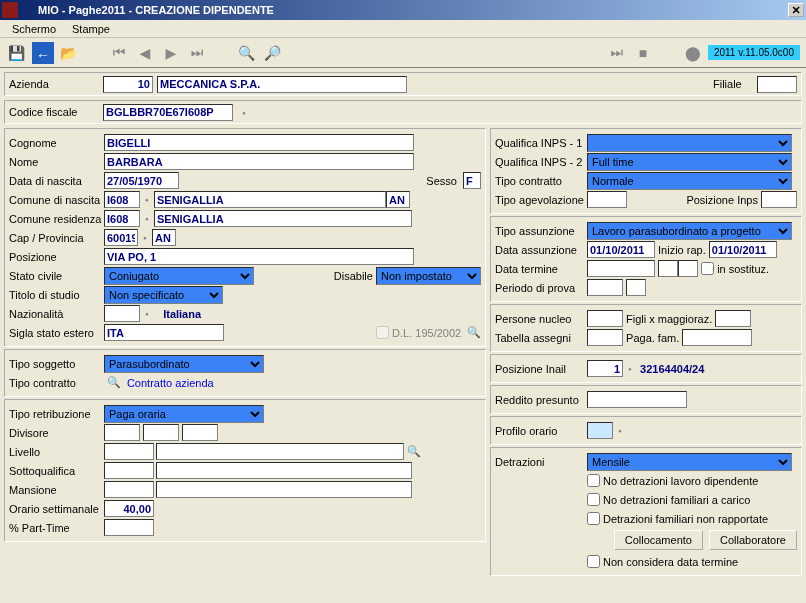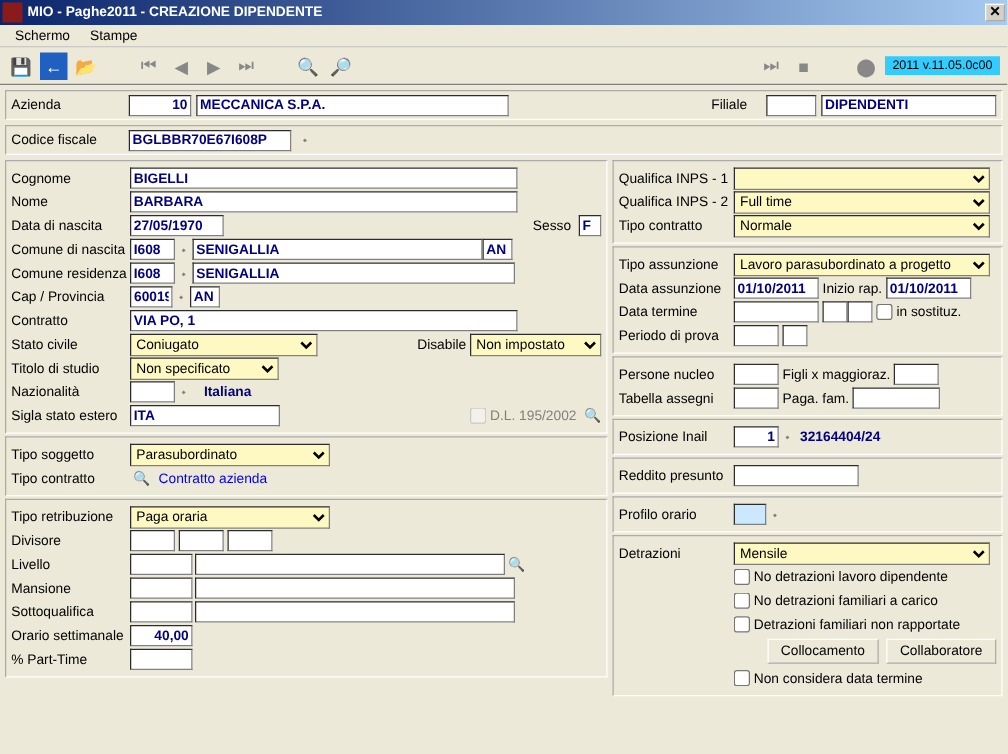--- a/index.html
+++ b/index.html
@@ -1,40 +1,40 @@
 <!DOCTYPE html>
 <html><head>
 <meta charset="utf-8">
 <style>
 * { box-sizing: border-box; margin: 0; padding: 0; font-family: "MS Sans Serif", "Segoe UI", sans-serif; font-size: 11px; }
 body { background: #ECE9D8; width: 806px; height: 603px; overflow: hidden; }
 .titlebar { background: linear-gradient(to right, #0A246A, #A6CAF0); color: white; height: 20px; display: flex; align-items: center; padding: 0 2px; font-weight: bold; }
 .titlebar .icon { width: 16px; height: 16px; background: #8B1A1A; margin-right: 4px; display: inline-block; }
-.titlebar .title { flex: 1; }
+.titlebar .title { flex: 1; margin-left: 16px; }
 .titlebar .close { background: #D4D0C8; color: black; width: 16px; height: 14px; border: 1px outset #fff; text-align: center; line-height: 12px; cursor: pointer; }
 .menubar { background: #ECE9D8; height: 18px; border-bottom: 1px solid #C0C0C0; display: flex; padding: 1px 4px; }
 .menubar span { padding: 2px 8px; cursor: pointer; }
 .toolbar { background: #ECE9D8; height: 30px; border-bottom: 1px solid #808080; display: flex; align-items: center; padding: 0 6px; gap: 4px; }
 .toolbar .tbtn { width: 22px; height: 22px; border: 1px solid transparent; display: flex; align-items: center; justify-content: center; cursor: pointer; font-size: 14px; }
 .toolbar .sep { width: 20px; }
 .toolbar .version { background: #33CCFF; color: #000; padding: 2px 6px; font-size: 10px; }
 .content { padding: 4px; }
 .toprow { border: 1px inset #fff; padding: 2px 4px; margin-bottom: 4px; display: flex; align-items: center; height: 24px; gap: 4px; }
 .fldlabel { color: #000; }
 .panes { display: flex; gap: 4px; }
 .leftcol { flex: 1; display: flex; flex-direction: column; gap: 2px; }
 .rightcol { width: 312px; display: flex; flex-direction: column; gap: 2px; }
 .group { border: 1px inset #fff; padding: 4px; }
 .row { display: flex; align-items: center; height: 19px; margin-bottom: 0px; }
 .lbl { width: 95px; flex-shrink: 0; }
 .lbl-r { width: 92px; flex-shrink: 0; }
 input[type="text"] { border: 1px inset #808080; background: white; height: 17px; padding: 0 2px; font-size: 11px; }
 input[type="text"].bold { font-weight: bold; color: #000080; }
 input[type="text"].num { text-align: right; }
-select { border: 1px inset #808080; background: #fef9c3; height: 18px; font-size: 11px; }
+select { border: 1px inset #808080; background: #3b82f6; height: 18px; font-size: 11px; }
 .cf-icon { width: 14px; display: inline-block; text-align: center; color: #808080; cursor: pointer; }
 .linky { color: #0000EE; cursor: pointer; text-align: center; }
 .checkbox-lbl { display: flex; align-items: center; gap: 3px; }
 button.winbtn { border: 1px outset #fff; background: #ECE9D8; height: 20px; padding: 0 10px; cursor: pointer; font-size: 11px; }
 .searchicon { color: #0066CC; cursor: pointer; }
 .disabled-chk { color: #808080; }
 </style>
 </head>
 <body>
 
@@ -70,21 +70,20 @@
 </div>
 
 <div class="content">
   <div class="toprow">
     <span class="fldlabel" style="width:90px">Azienda</span>
     <input type="text" class="bold num" style="width: 50px;" value="10">
     <input type="text" class="bold" style="width: 250px;" value="MECCANICA S.P.A.">
     <span style="flex:1"></span>
     <span class="fldlabel" style="width:40px">Filiale</span>
     <input type="text" class="bold num" style="width: 40px;" value="">
-    <input type="text" class="bold" style="width: 140px;" value="DIPENDENTI">
   </div>
 
   <div class="toprow">
     <span class="fldlabel" style="width:90px">Codice fiscale</span>
     <input type="text" class="bold" style="width: 130px;" value="BGLBBR70E67I608P">
     <span class="cf-icon">🞘</span>
   </div>
 
   <div class="panes">
     <div class="leftcol">
@@ -116,21 +115,21 @@
           <span class="cf-icon">🞘</span>
           <input type="text" class="bold" style="width: 258px;" value="SENIGALLIA">
           </div>
         <div class="row">
             <span class="lbl">Cap / Provincia</span>
           <input type="text" class="bold num" style="width: 34px;" value="60019">
           <span class="cf-icon">🞘</span>
           <input type="text" class="bold" style="width: 24px;" value="AN">
           </div>
         <div class="row">
-            <span class="lbl">Contratto</span>
+            <span class="lbl">Posizione</span>
           <input type="text" class="bold" style="width: 310px;" value="VIA PO, 1">
           </div>
         <div class="row"><span class="lbl">Stato civile</span>
           <select style="width:150px"><option>Coniugato</option></select>
           <span style="flex:1"></span>
           <span>Disabile</span>&nbsp;
           <select style="width:105px"><option>Non impostato</option></select></div>
         <div class="row">
             <span class="lbl">Titolo di studio</span>
           <select style="width:119px"><option>Non specificato</option></select>
@@ -166,30 +165,30 @@
           </div>
         <div class="row"><span class="lbl">Divisore</span>
           <input type="text" style="width: 36px;">&nbsp;
           <input type="text" style="width: 36px;">&nbsp;
           <input type="text" style="width: 36px;"></div>
         <div class="row"><span class="lbl">Livello</span>
           <input type="text" style="width: 50px;">
           <input type="text" style="width: 248px; margin-left: 2px;">
           &nbsp;<span class="searchicon">🔍</span></div>
         <div class="row">
+            <span class="lbl">Sottoqualifica</span>
+          <input type="text" style="width: 50px;">
+          <input type="text" style="width: 256px; margin-left: 2px;">
+          </div>
+        <div class="row">
             <span class="lbl">Mansione</span>
           <input type="text" style="width: 50px;">
           <input type="text" style="width: 256px; margin-left: 2px;">
           </div>
         <div class="row">
-            <span class="lbl">Sottoqualifica</span>
-          <input type="text" style="width: 50px;">
-          <input type="text" style="width: 256px; margin-left: 2px;">
-          </div>
-        <div class="row">
             <span class="lbl">Orario settimanale</span>
           <input type="text" class="bold num" style="width: 50px;" value="40,00">
           </div>
         <div class="row">
             <span class="lbl">% Part-Time</span>
           <input type="text" style="width: 50px;">
           </div>
       </div>
     </div>
 
@@ -200,20 +199,25 @@
           <select style="width:205px"><option></option></select>
           </div>
         <div class="row">
             <span class="lbl-r">Qualifica INPS - 2</span>
           <select style="width:205px"><option>Full time</option></select>
           </div>
         <div class="row">
             <span class="lbl-r">Tipo contratto</span>
           <select style="width:205px"><option>Normale</option></select>
           </div>
+        <div class="row"><span class="lbl-r">Tipo agevolazione</span>
+          <input type="text" style="width: 40px;">
+          <span style="flex:1"></span>
+          <span>Posizione Inps</span>&nbsp;
+          <input type="text" style="width: 36px;"></div>
       </div>
 
       <div class="group">
         <div class="row">
             <span class="lbl-r">Tipo assunzione</span>
           <select style="width:205px"><option>Lavoro parasubordinato a progetto</option></select>
           </div>
         <div class="row"><span class="lbl-r">Data assunzione</span>
           <input type="text" class="bold" style="width: 68px;" value="01/10/2011">
           &nbsp;<span>Inizio rap.</span>&nbsp;

